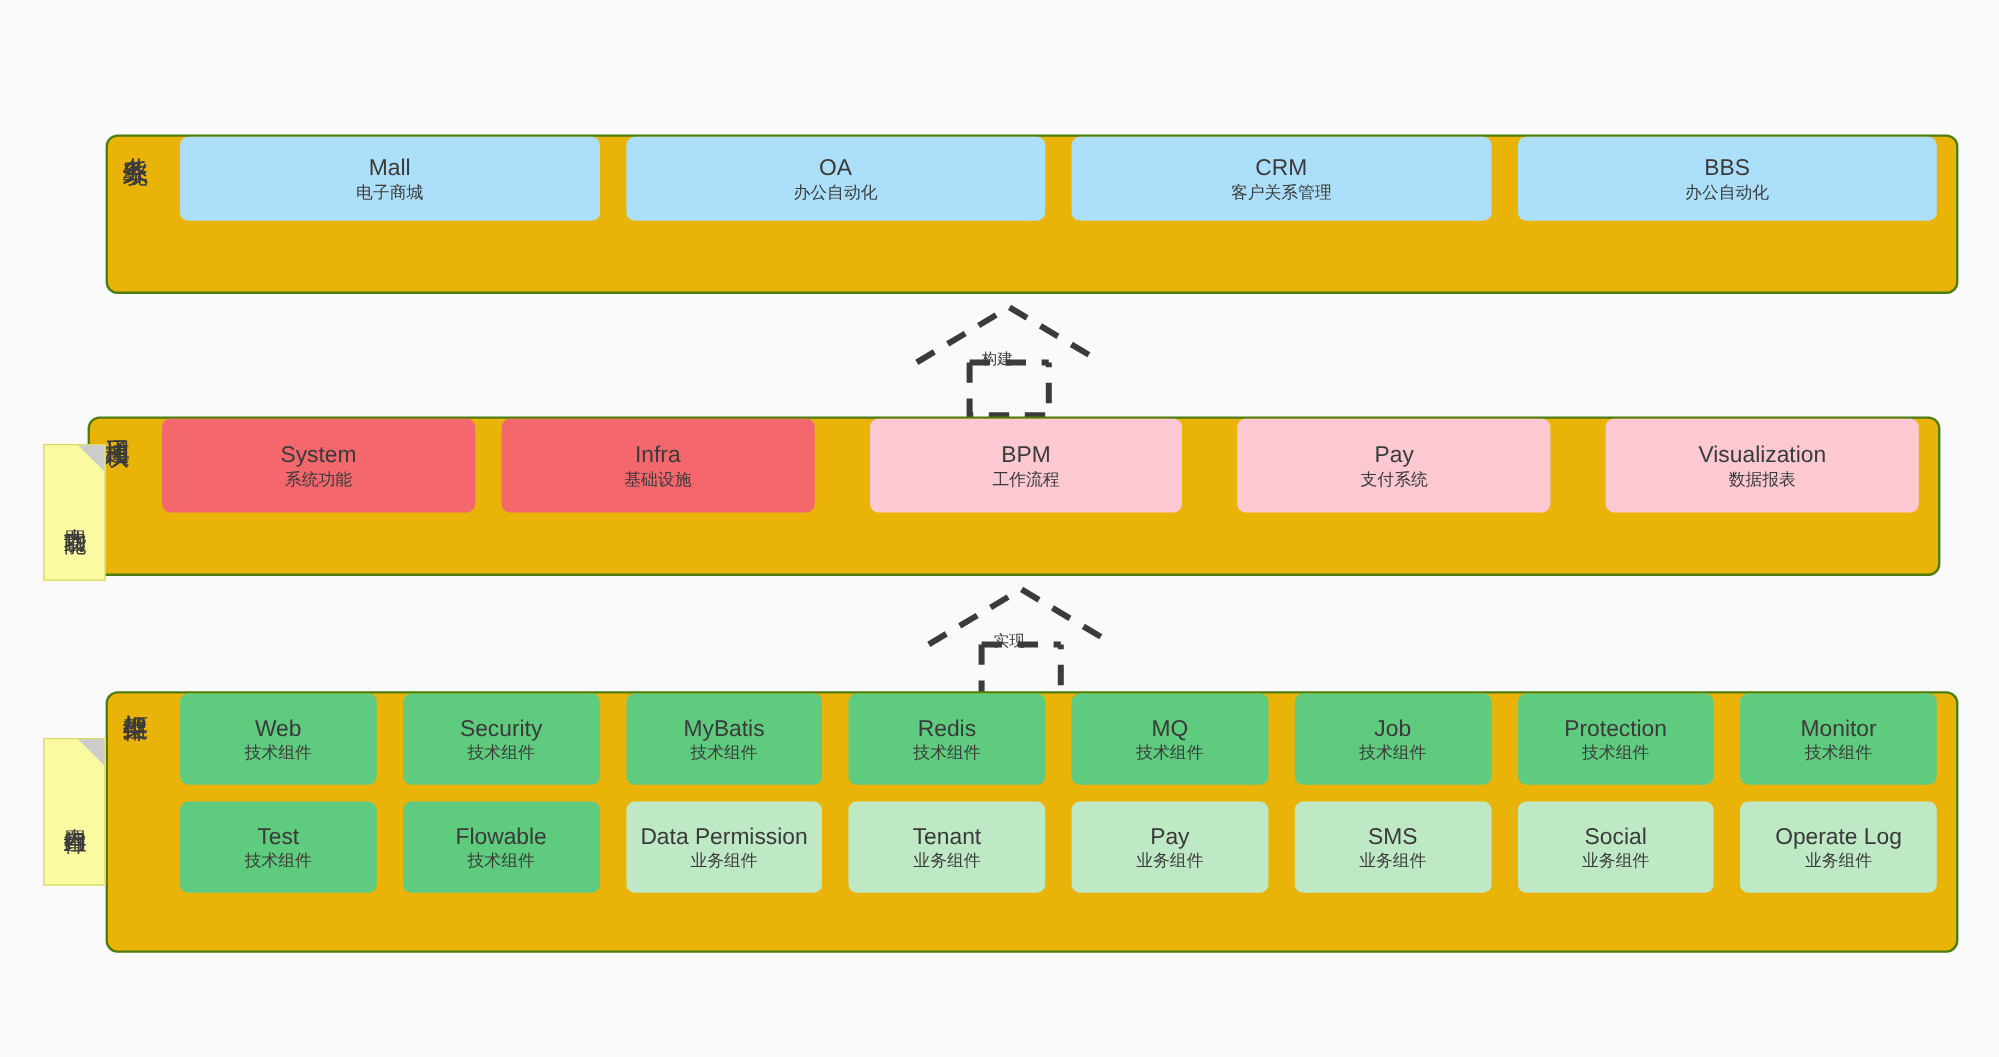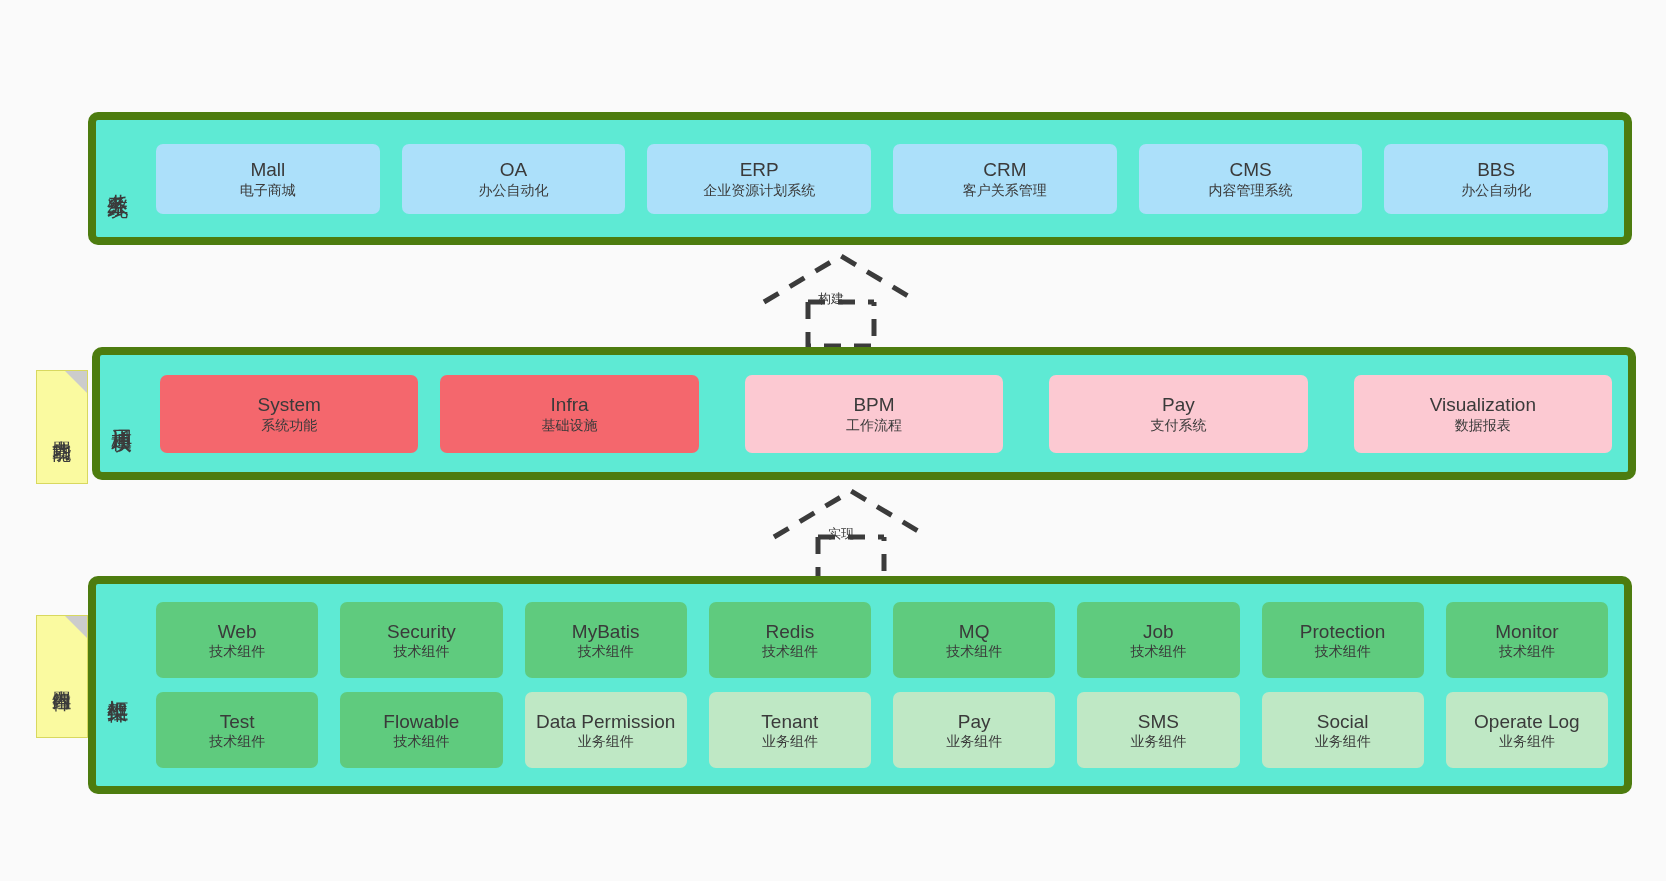--- a/index.html
+++ b/index.html
@@ -12,26 +12,26 @@
     height: 881px;
     position: relative;
     font-family: "Liberation Sans", "DejaVu Sans", sans-serif;
     color: #333333;
     overflow: hidden;
   }
 
   
   .layer {
     position: absolute;
-    background: #5eead4;
-    border: 8px solid #4d7c0f;
+    background: #eab308;
+    border: 2px solid #4d7c0f;
     border-radius: 10px;
     box-sizing: border-box;
     display: flex;
-    align-items: center;
+    align-items: flex-start;
   }
   .layer-title {
     width: 44px;
     flex: 0 0 44px;
     display: flex;
     align-items: center;
     justify-content: center;
     font-size: 21px;
     line-height: 1.12;
     color: #3b3b3b;
@@ -72,21 +72,21 @@
   .c-red         { background: #f4676d; }
   .c-pink        { background: #fcc9d2; margin-left: 24px; }
   .c-green       { background: #5fcb7e; }
   .c-lightgreen  { background: #bfe8c5; }
 
   
   #layer-business  { left: 88px;  top: 112px; width: 1544px; height: 133px; }
   #layer-business  .layer-body { padding: 0 16px; }
   #layer-business  .cell { height: 70px; }
 
-  #layer-common    { left: 92px;  top: 347px; width: 1544px; height: 133px; }
+  #layer-common    { left: 73px;  top: 347px; width: 1544px; height: 133px; }
   #layer-common    .layer-body { padding: 0 16px; }
   #layer-common    .cell { height: 78px; }
 
   #layer-framework { left: 88px;  top: 576px; width: 1544px; height: 218px; }
   #layer-framework .layer-body { padding: 0 16px; gap: 14px; }
   #layer-framework .cell { height: 76px; }
 
   
   .note {
     position: absolute;
@@ -141,30 +141,22 @@
     <div class="row">
       <div class="cell c-blue">
         <span class="t1">Mall</span>
         <span class="t2">电子商城</span>
       </div>
       <div class="cell c-blue">
         <span class="t1">OA</span>
         <span class="t2">办公自动化</span>
       </div>
       <div class="cell c-blue">
-        <span class="t1">ERP</span>
-        <span class="t2">企业资源计划系统</span>
-      </div>
-      <div class="cell c-blue">
         <span class="t1">CRM</span>
         <span class="t2">客户关系管理</span>
-      </div>
-      <div class="cell c-blue">
-        <span class="t1">CMS</span>
-        <span class="t2">内容管理系统</span>
       </div>
       <div class="cell c-blue">
         <span class="t1">BBS</span>
         <span class="t2">办公自动化</span>
       </div>
     </div>
   </div>
 </div>
 
 <div class="arrow-group" id="arrow-build">

